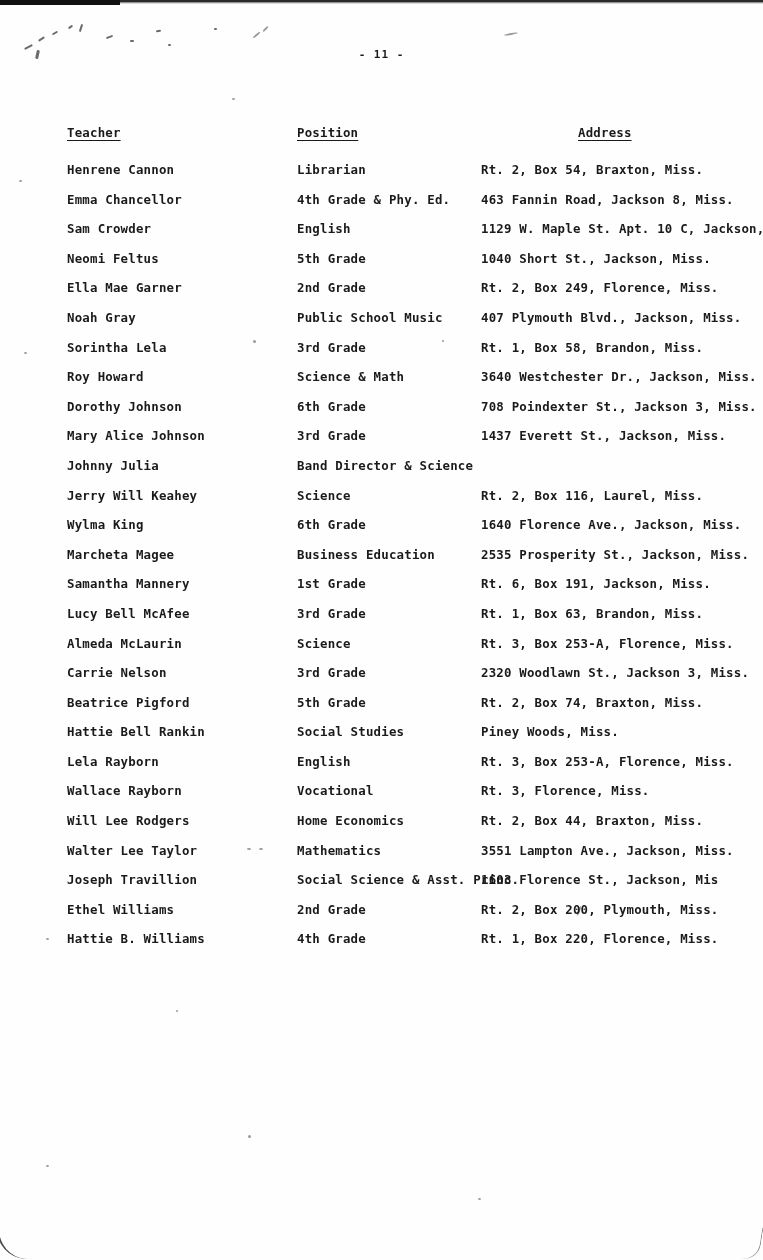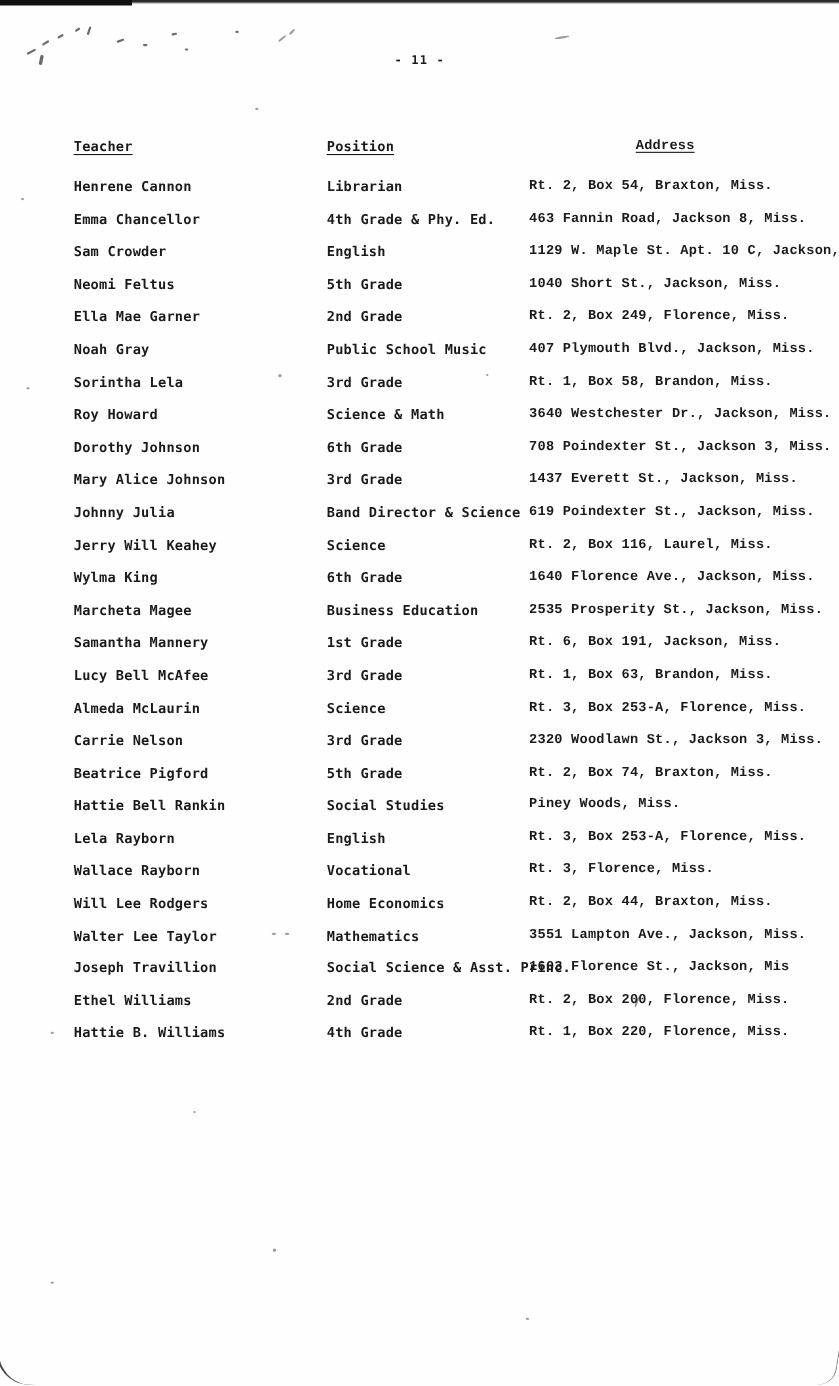--- a/index.html
+++ b/index.html
@@ -106,21 +106,21 @@
   .col {
     position: absolute;
     top: 0;
     font-size: 12.4px;
     font-weight: bold;
     letter-spacing: .2px;
     white-space: nowrap;
   }
   .c-teacher  { left: 67px;  }
   .c-position { left: 297px; }
-  .c-address  { left: 481px; font-family: Liberation Mono, monospace; }
+  .c-address  { left: 481px; }
 
   .head .col {
     text-decoration: underline;
     text-underline-offset: 3px;
   }
   .head .c-address { left: 578px; }
 
   .head {
     height: 33px;
   }
@@ -227,21 +227,20 @@
           <span class="col c-address">708 Poindexter St., Jackson 3, Miss.</span>
         </div>
         <div class="row">
           <span class="col c-teacher">Mary Alice Johnson</span>
           <span class="col c-position">3rd Grade</span>
           <span class="col c-address">1437 Everett St., Jackson, Miss.</span>
         </div>
         <div class="row">
           <span class="col c-teacher">Johnny Julia</span>
           <span class="col c-position">Band Director &amp; Science</span>
-          <span class="col c-address">619 Poindexter St., Jackson, Miss.</span>
         </div>
         <div class="row">
           <span class="col c-teacher">Jerry Will Keahey</span>
           <span class="col c-position">Science</span>
           <span class="col c-address">Rt. 2, Box 116, Laurel, Miss.</span>
         </div>
         <div class="row">
           <span class="col c-teacher">Wylma King</span>
           <span class="col c-position">6th Grade</span>
           <span class="col c-address">1640 Florence Ave., Jackson, Miss.</span>
@@ -302,21 +301,21 @@
           <span class="col c-address">3551 Lampton Ave., Jackson, Miss.</span>
         </div>
         <div class="row">
           <span class="col c-teacher">Joseph Travillion</span>
           <span class="col c-position">Social Science &amp; Asst. Princ.</span>
           <span class="col c-address">1603 Florence St., Jackson, Mis</span>
         </div>
         <div class="row">
           <span class="col c-teacher">Ethel Williams</span>
           <span class="col c-position">2nd Grade</span>
-          <span class="col c-address">Rt. 2, Box 200, Florence, Miss.</span>
+          <span class="col c-address">Rt. 2, Box 200, Plymouth, Miss.</span>
         </div>
         <div class="row">
           <span class="col c-teacher">Hattie B. Williams</span>
           <span class="col c-position">4th Grade</span>
           <span class="col c-address">Rt. 1, Box 220, Florence, Miss.</span>
         </div>
       </div>
 
   </div>
 </div>

